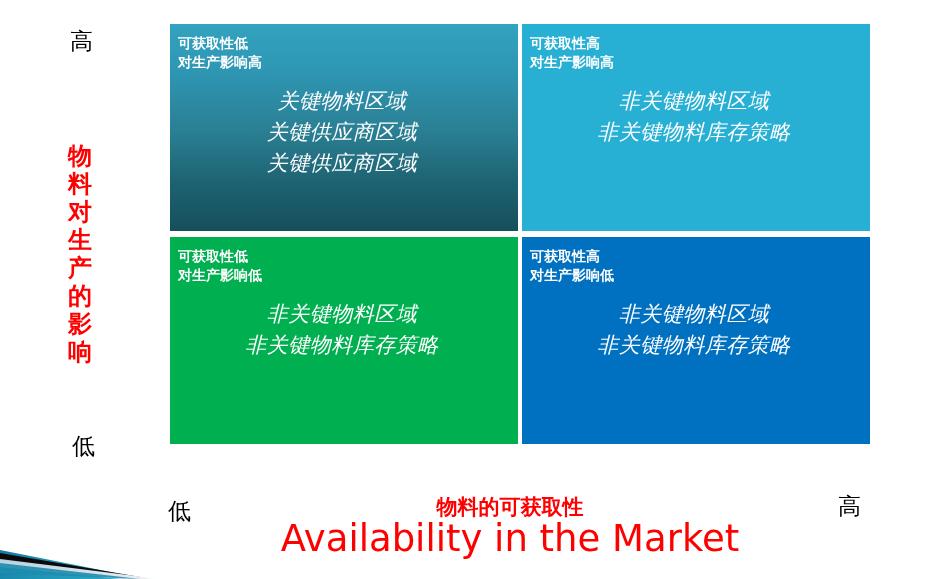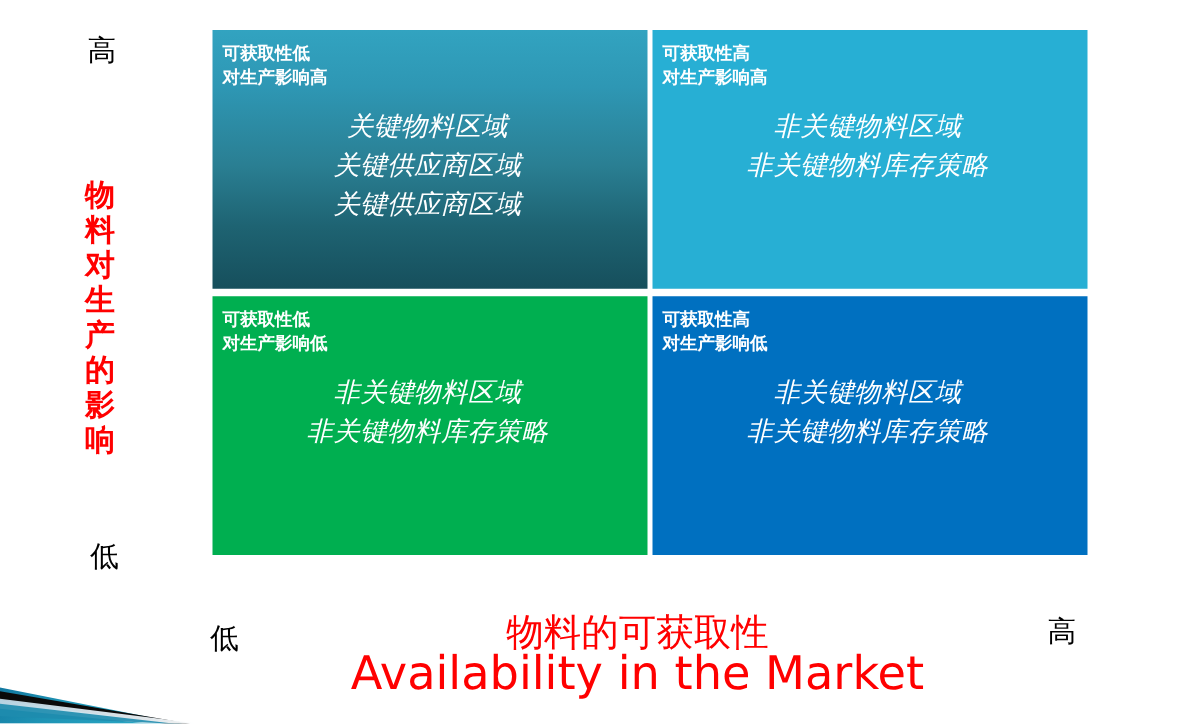--- a/index.html
+++ b/index.html
@@ -52,22 +52,22 @@
   #x-axis-title {
     position: absolute;
     left: 160px;
     top: 492px;
     width: 700px;
     text-align: center;
     color: #FF0000;
   }
   #x-axis-title .x-cn {
     display: block;
-    font-size: 30px;
-    font-weight: 400;
+    font-size: 21px;
+    font-weight: 700;
     line-height: 30px;
   }
   #x-axis-title .x-en {
     display: block;
     font-size: 37px;
     font-weight: 400;
     line-height: 34px;
     font-family: "DejaVu Sans", "Liberation Sans", sans-serif;
   }
 

